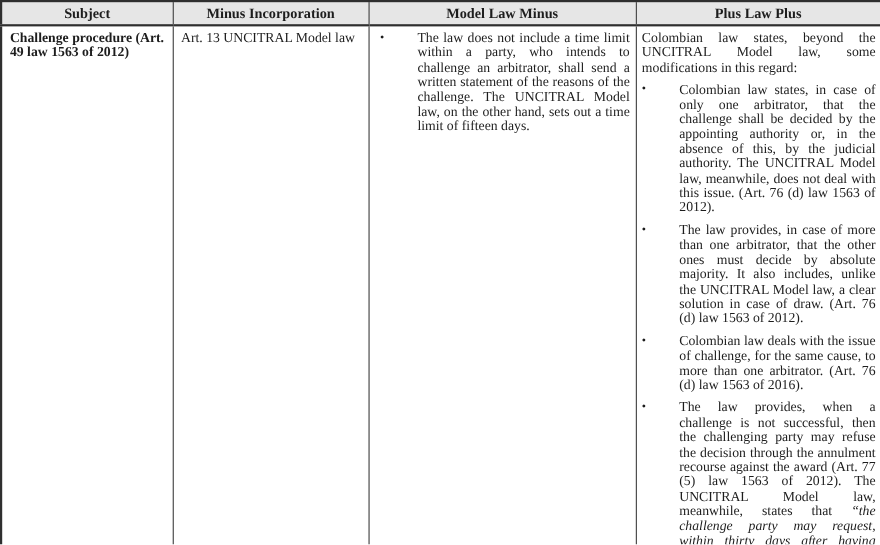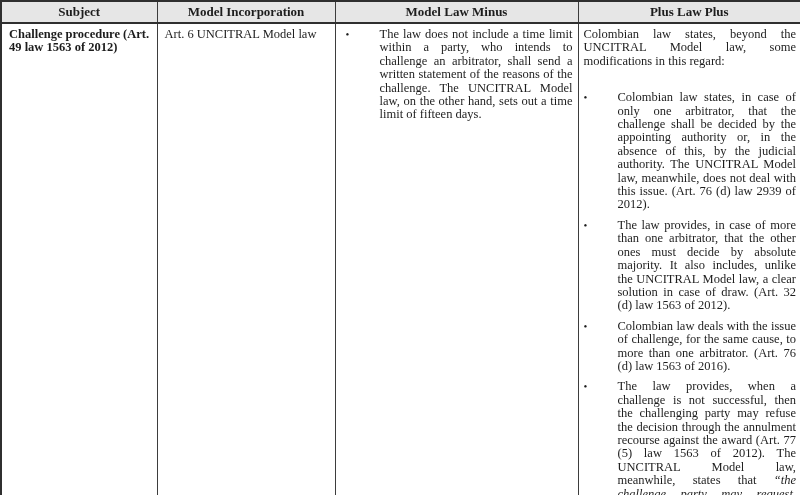--- a/index.html
+++ b/index.html
@@ -42,21 +42,21 @@
     font-weight: bold;
     font-size: 13px;
     height: 22px;
     padding: 3px 4px;
   }
   td.c-subject { padding: 4px 6px 4px 7px; font-weight: bold; }
   td.c-fullinc { padding: 4px 6px 4px 7px; }
   td.c-minus   { padding: 4px 5px 4px 10px; }
   td.c-plus    { padding: 4px 4px 4px 5px; }
 
-  .para { text-align: justify; margin-bottom: 23px; }
+  .para { text-align: justify; margin-bottom: 7px; }
   .para:last-child { margin-bottom: 0; }
 
   .bullet-item {
     display: flex;
     align-items: flex-start;
     margin-bottom: 7px;
   }
   .bullet-item:last-child { margin-bottom: 0; }
   .bullet-item .marker {
     flex: 0 0 auto;
@@ -79,48 +79,48 @@
   <table class="cmp">
     <colgroup>
       <col style="width:156px">
       <col style="width:178px">
       <col style="width:243px">
       <col style="width:223px">
     </colgroup>
     <thead>
       <tr>
         <th>Subject</th>
-        <th>Model Incorporation</th>
+        <th>Minus Incorporation</th>
         <th>Model Law Minus</th>
         <th>Plus Law Plus</th>
       </tr>
     </thead>
     <tbody>
       <tr>
         <td class="c-subject">
           <div class="subj-text">Challenge procedure (Art. 49 law 1563 of 2012)</div>
         </td>
         <td class="c-fullinc">
-          <div>Art. 6 UNCITRAL Model law</div>
+          <div>Art. 13 UNCITRAL Model law</div>
         </td>
         <td class="c-minus">
           <div class="bullet-item">
             <span class="marker">•</span>
             <span class="btext">The law does not include a time limit within a party, who intends to challenge an arbitrator, shall send a written statement of the reasons of the challenge. The UNCITRAL Model law, on the other hand, sets out a time limit of fifteen days.</span>
           </div>
         </td>
         <td class="c-plus">
           <div class="para">Colombian law states, beyond the UNCITRAL Model law, some modifications in this regard:</div>
           <div class="bullet-item">
             <span class="marker">•</span>
-            <span class="btext">Colombian law states, in case of only one arbitrator, that the challenge shall be decided by the appointing authority or, in the absence of this, by the judicial authority. The UNCITRAL Model law, meanwhile, does not deal with this issue. (Art. 76 (d) law 2939 of 2012).</span>
+            <span class="btext">Colombian law states, in case of only one arbitrator, that the challenge shall be decided by the appointing authority or, in the absence of this, by the judicial authority. The UNCITRAL Model law, meanwhile, does not deal with this issue. (Art. 76 (d) law 1563 of 2012).</span>
           </div>
           <div class="bullet-item">
             <span class="marker">•</span>
-            <span class="btext">The law provides, in case of more than one arbitrator, that the other ones must decide by absolute majority. It also includes, unlike the UNCITRAL Model law, a clear solution in case of draw. (Art. 32 (d) law 1563 of 2012).</span>
+            <span class="btext">The law provides, in case of more than one arbitrator, that the other ones must decide by absolute majority. It also includes, unlike the UNCITRAL Model law, a clear solution in case of draw. (Art. 76 (d) law 1563 of 2012).</span>
           </div>
           <div class="bullet-item">
             <span class="marker">•</span>
             <span class="btext">Colombian law deals with the issue of challenge, for the same cause, to more than one arbitrator. (Art. 76 (d) law 1563 of 2016).</span>
           </div>
           <div class="bullet-item">
             <span class="marker">•</span>
             <span class="btext"><span>The law provides, when a challenge is not successful, then the challenging party may refuse the decision through the annulment recourse against the award (Art. 77 (5) law 1563 of 2012). The UNCITRAL Model law, meanwhile, states that </span><span class="quote">“the challenge party may request, within thirty days after having received notice of the decision rejecting the challenge, the court or other authority specified in article 6 to decide on the challenge, which decision shall be subject to no appeal”.</span></span>
           </div>
         </td>

